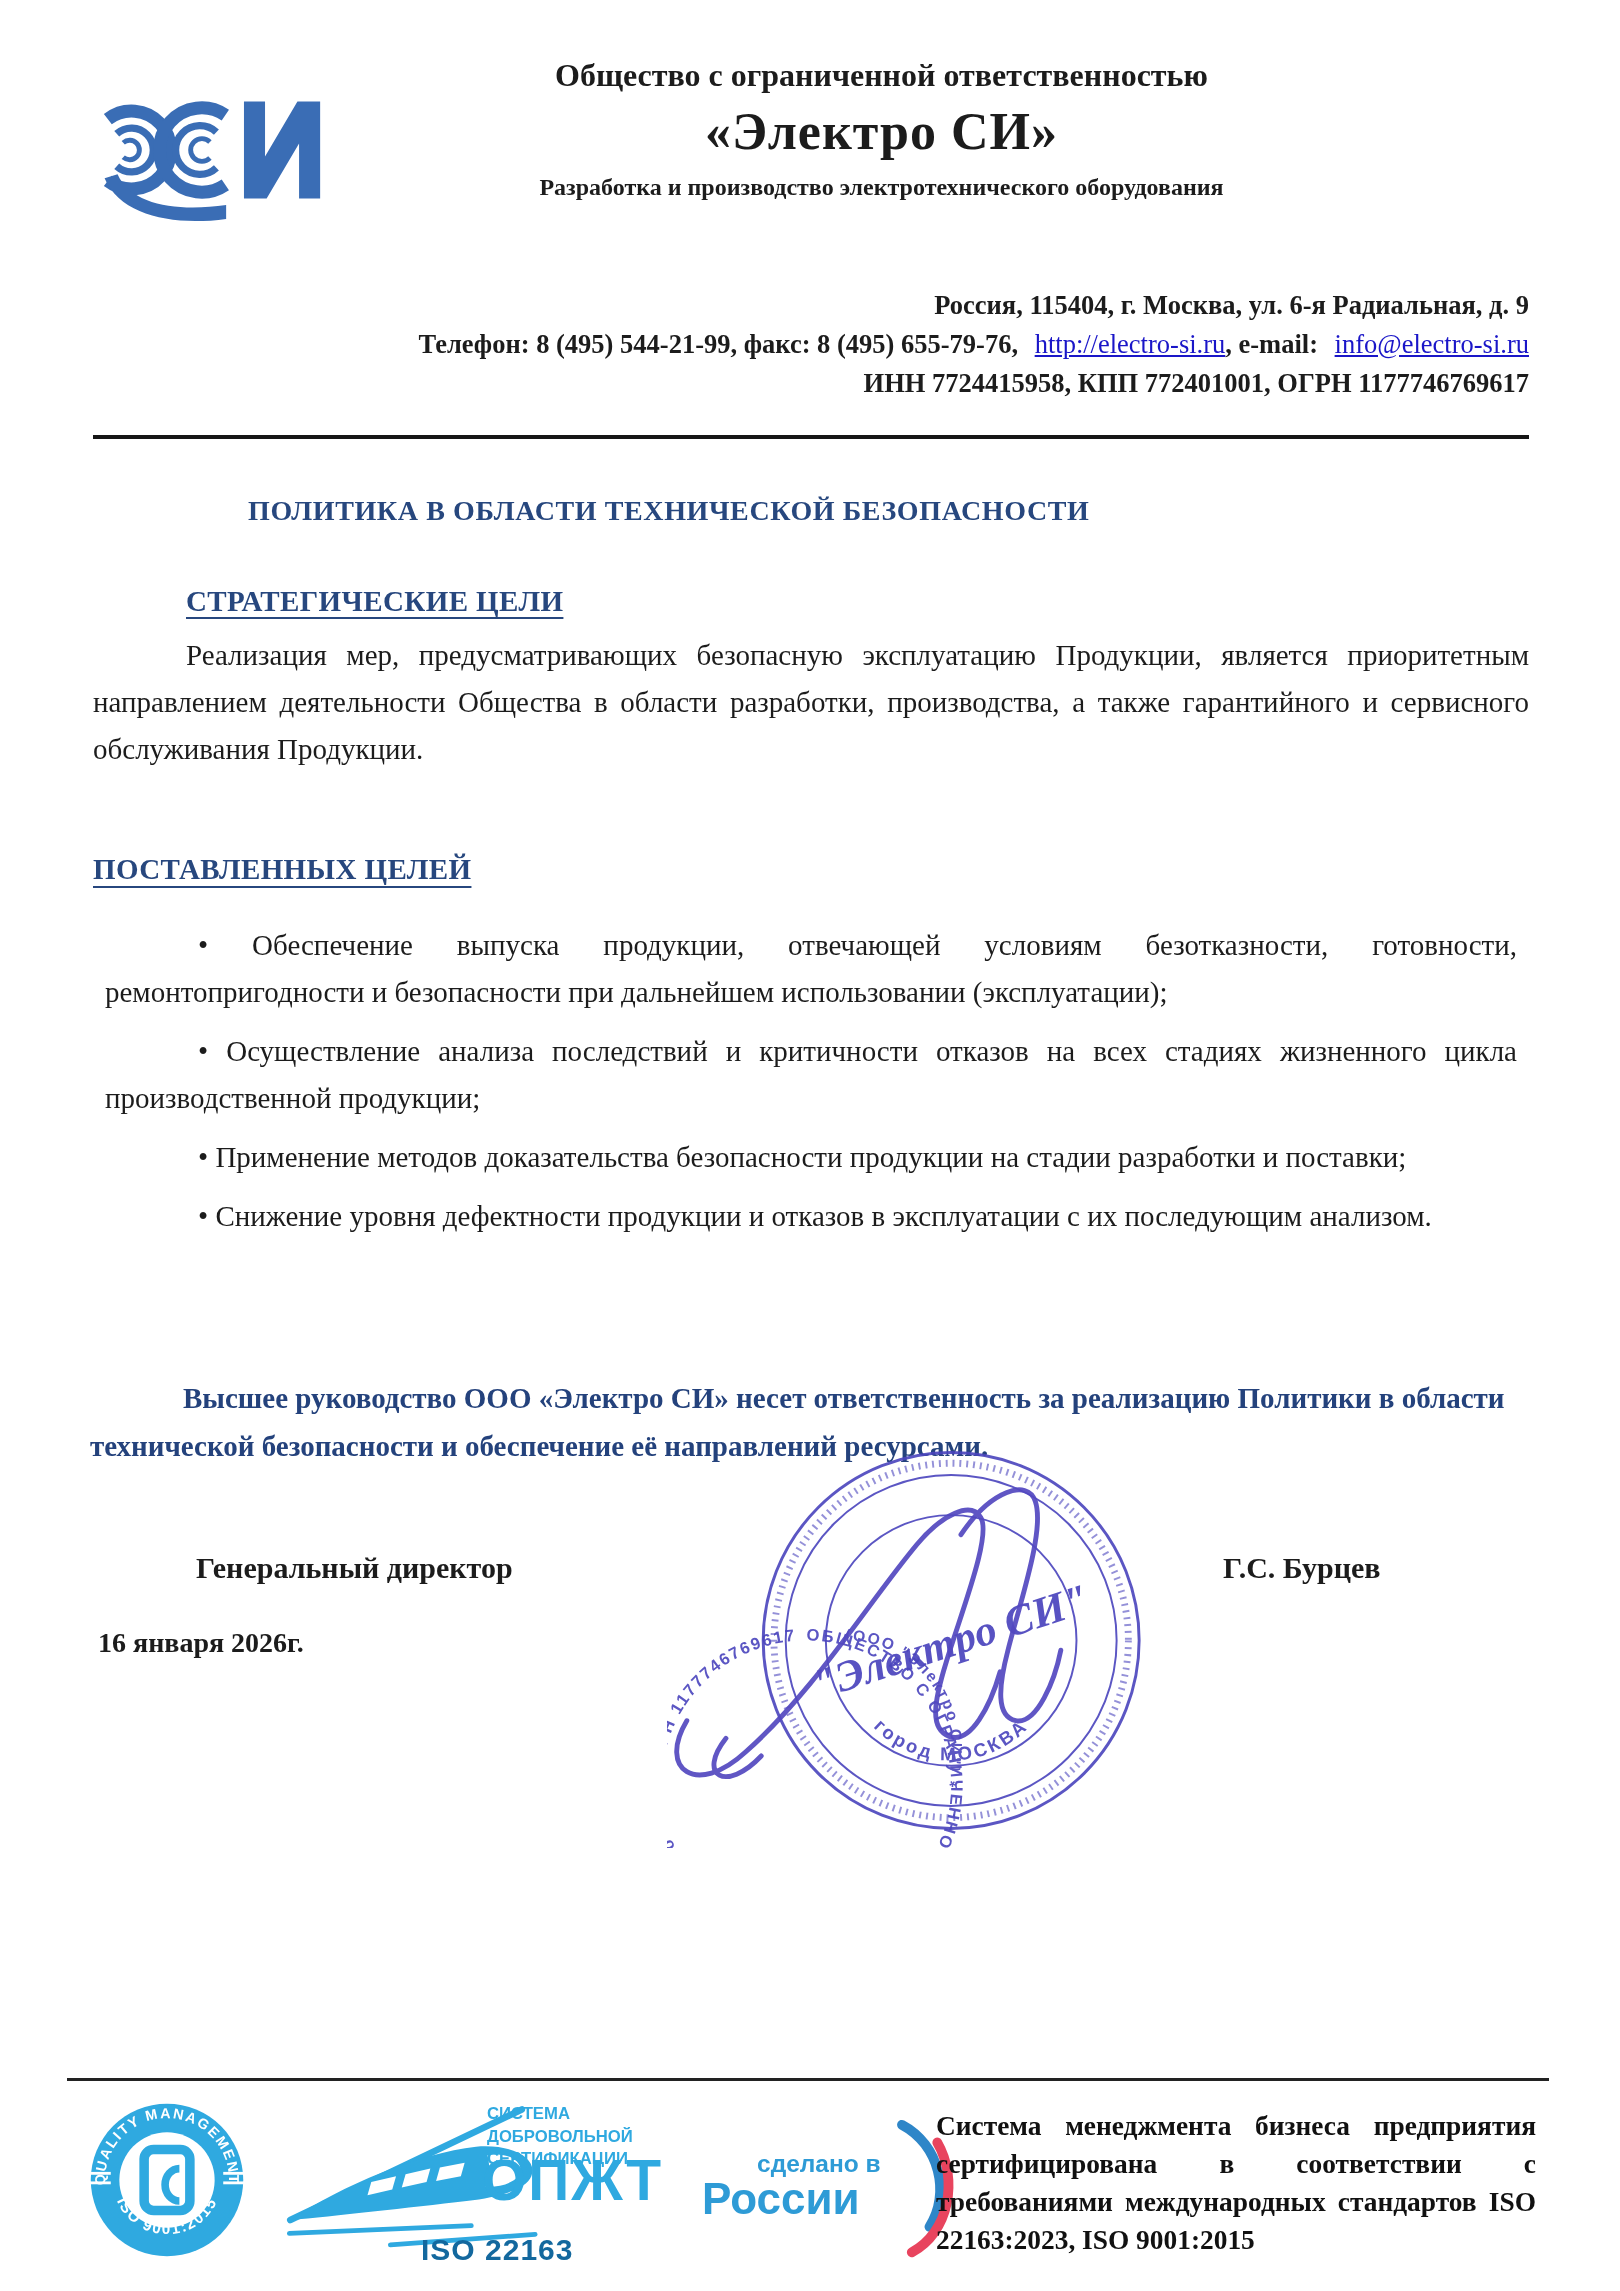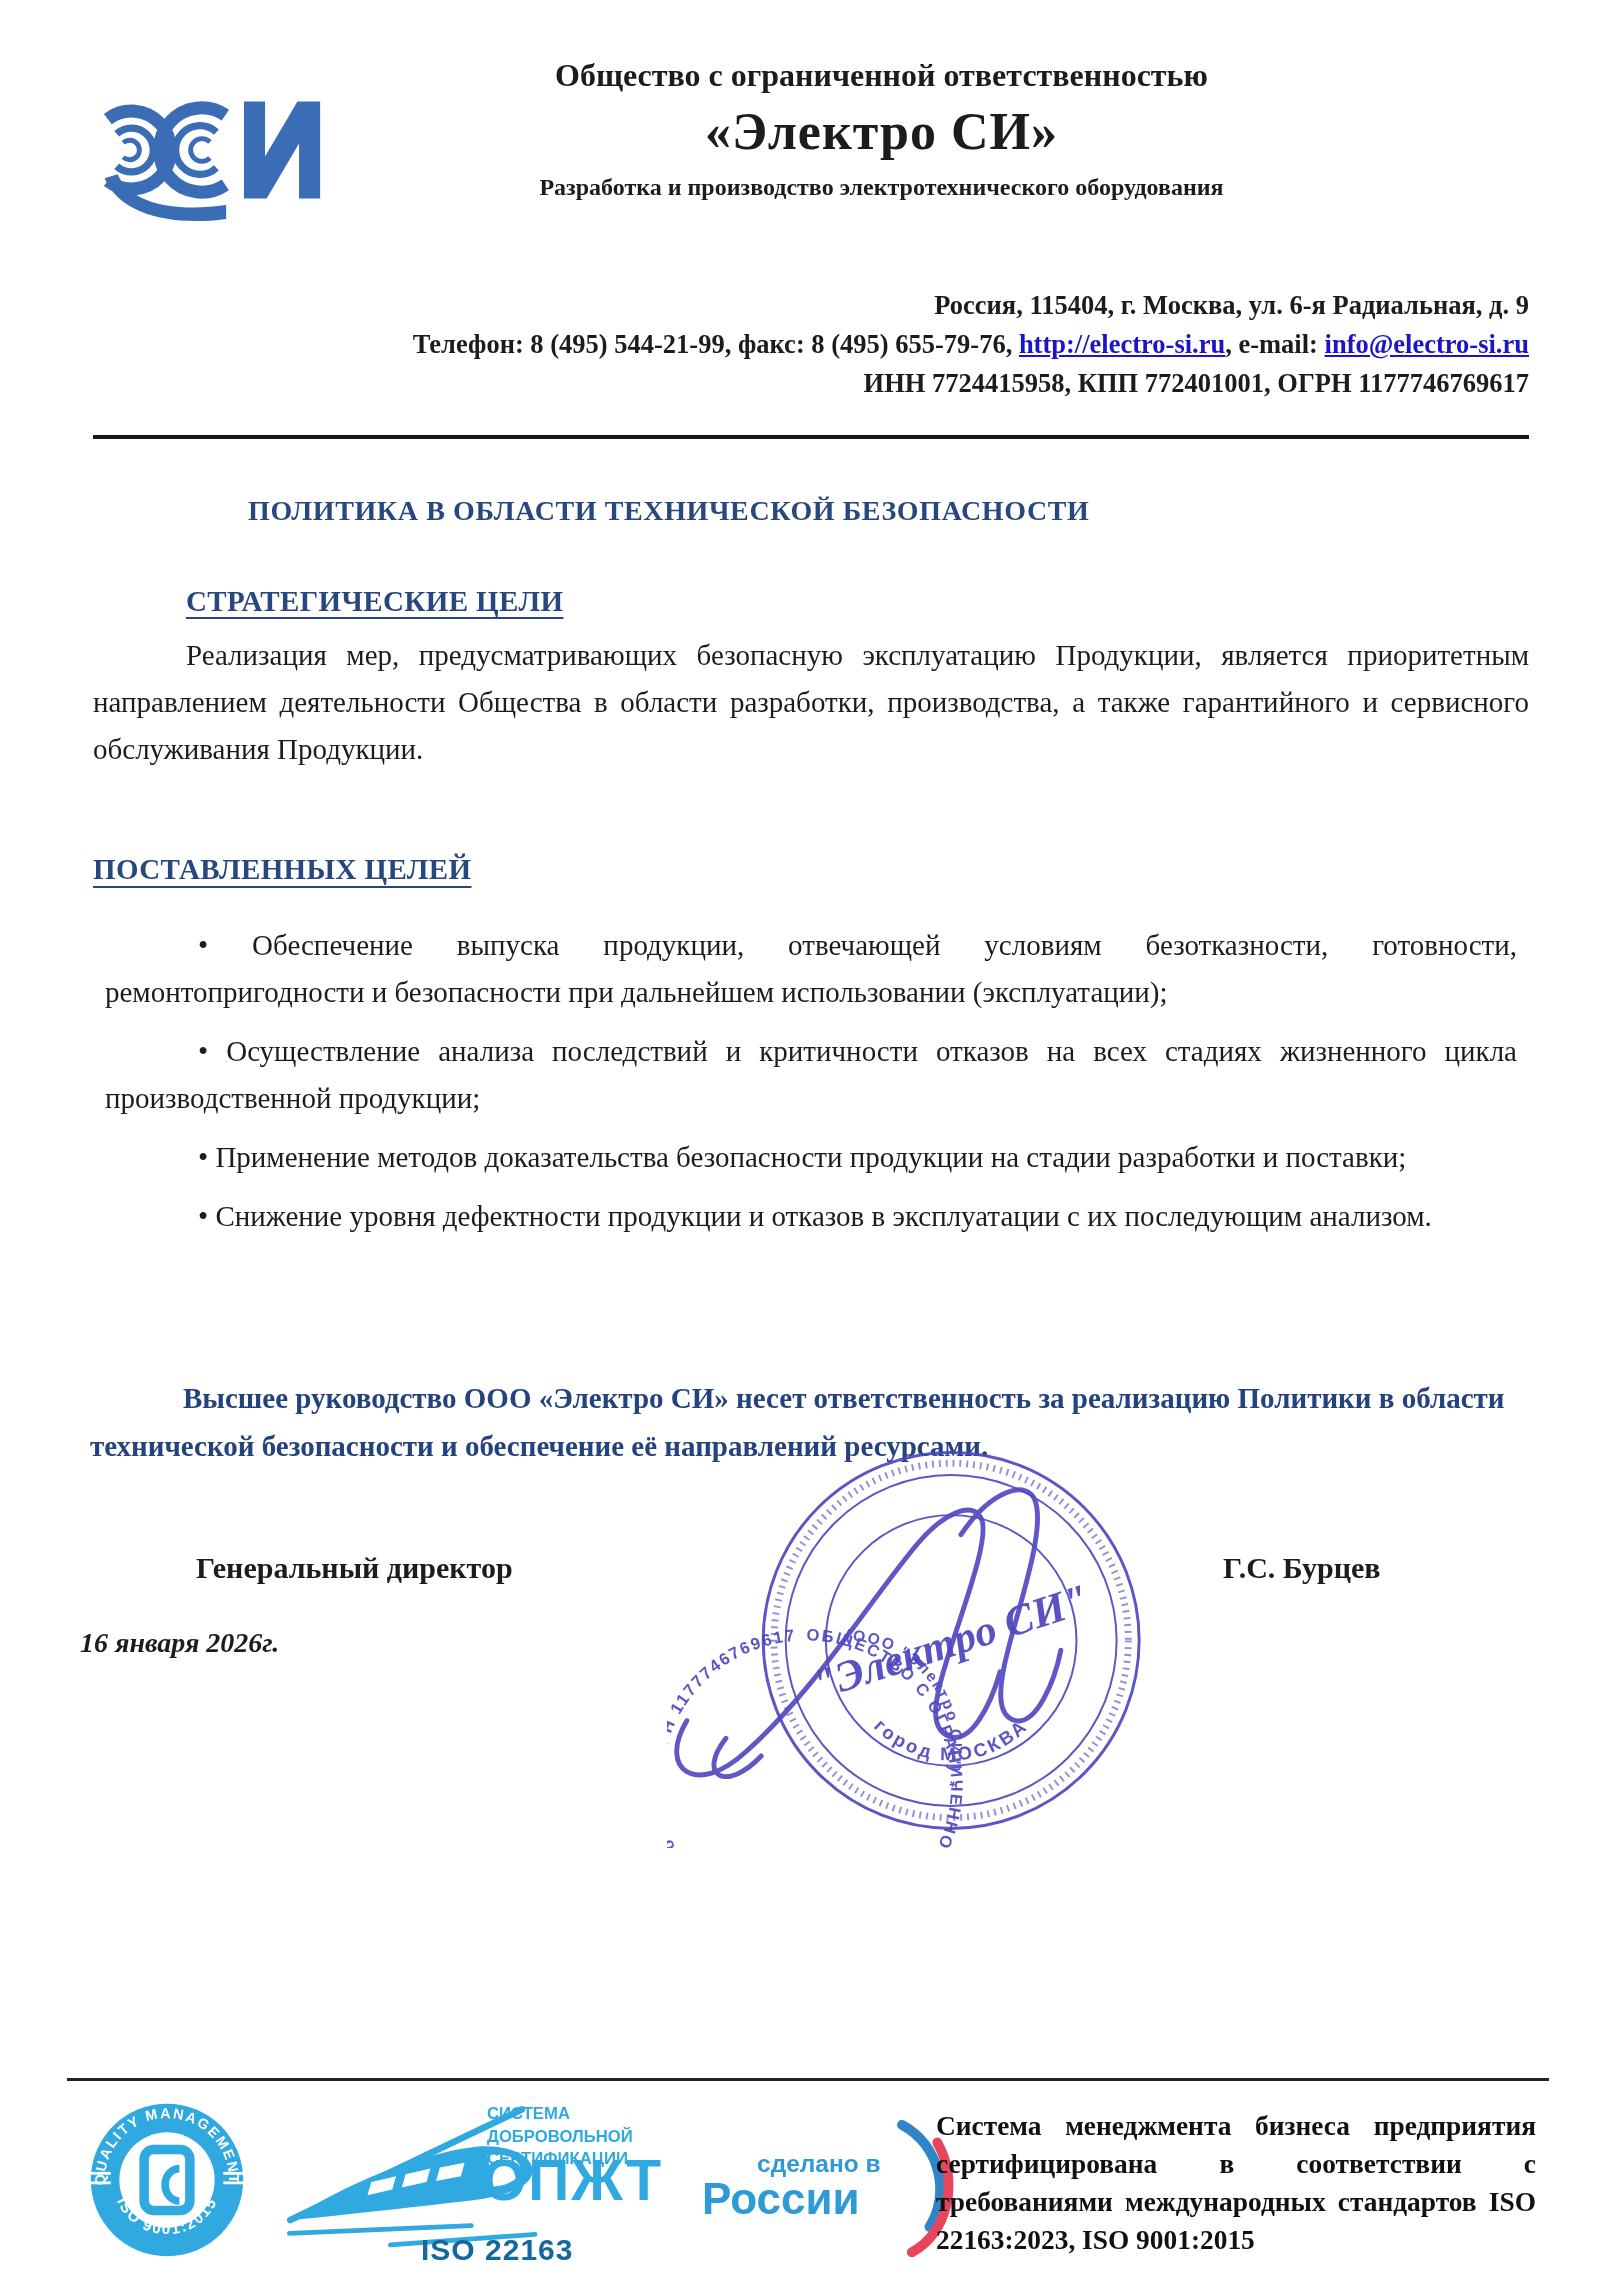--- a/index.html
+++ b/index.html
@@ -8,21 +8,21 @@
     font-family:"Liberation Serif", serif; color:#1c1c1c; overflow:hidden;
   }
   .abs{position:absolute;}
   
   .header-text{left:323px; top:57px; width:1117px; text-align:center;}
   .org-type{font-size:32px; font-weight:700;}
   .company{font-size:52px; font-weight:700; margin-top:7.8px; letter-spacing:1px;}
   .tagline{font-size:24px; font-weight:700; margin-top:13.7px;}
   .contacts{left:93px; top:286px; width:1436px; text-align:right; font-weight:700;
             font-size:26.5px; line-height:39px;}
-  .contacts a{color:#1a16c8; text-decoration:underline; font-weight:700;}
+  .contacts a{color:#1a16c8; text-decoration:underline; font-weight:400;margin-left:10px;}
   .rule{left:93px; top:435px; width:1436px; height:3.9px; background:#161616;}
   
   .title{left:248px; top:495px; font-size:28px; font-weight:700; color:#27477e; letter-spacing:0.6px;}
   .s1-heading{left:186px; top:585px; font-size:29px; font-weight:700; color:#27477e;
               text-decoration:underline; text-underline-offset:5.9px; letter-spacing:0.4px;}
   .body-par{left:93px; width:1436px; font-size:29px; line-height:47px;
             text-align:justify; text-indent:93px;}
   .p1{top:632px;}
   .s2-heading{left:93px; top:826px; width:1436px; font-size:29px; font-weight:700;
               color:#27477e; line-height:49px; letter-spacing:0.4px;}
@@ -30,21 +30,21 @@
                   text-decoration:underline; text-underline-offset:6.9px;}
   .s2-heading .l2{display:block; text-decoration:underline; text-underline-offset:6.9px; width:max-content;margin-top:19px;}
   .bullets{top:910px;}
   .bullets p{margin:12px;}
   .bullets p::before{content:"\2022\00a0";}
   .closing{left:90px; top:1374px; width:1436px; font-size:29px; font-weight:700;
            color:#24427c; line-height:48px; text-indent:93px; text-align:left;}
   
   .sig-role{left:196px; top:1551px; font-size:30px; font-weight:700;}
   .sig-name{left:1223px; top:1551px; font-size:30px; font-weight:700;}
-  .doc-date{left:80px; top:1627px; font-size:28px; font-weight:700; font-style:italic;}
+  .doc-date{left:98px; top:1627px; font-size:28px; font-weight:700; }
   
   .footer-rule{left:67px; top:2078px; width:1482px; height:2.9px; background:#222;}
   .sans{font-family:"Liberation Sans", sans-serif;}
   .sdc{left:487px; top:2103px; font-size:16.7px; font-weight:700; color:#2fa9e0; line-height:22.5px;}
   .opzht{left:482px; top:2147px; font-size:57px; font-weight:800; color:#2fa9e0; letter-spacing:2px;}
   .iso22163{left:421px; top:2233px; font-size:30px; font-weight:700; color:#13689e; letter-spacing:1px;}
   .made-small{left:757px; top:2150px; font-size:24.5px; font-weight:600; color:#2e9bd6;}
   .made-big{left:702px; top:2174px; font-size:44px; font-weight:700; color:#2e9bd6;}
   .cert-text{left:936px; top:2107px; width:600px; font-size:27.4px; font-weight:700;
              line-height:38px; text-align:justify; color:#111;}

